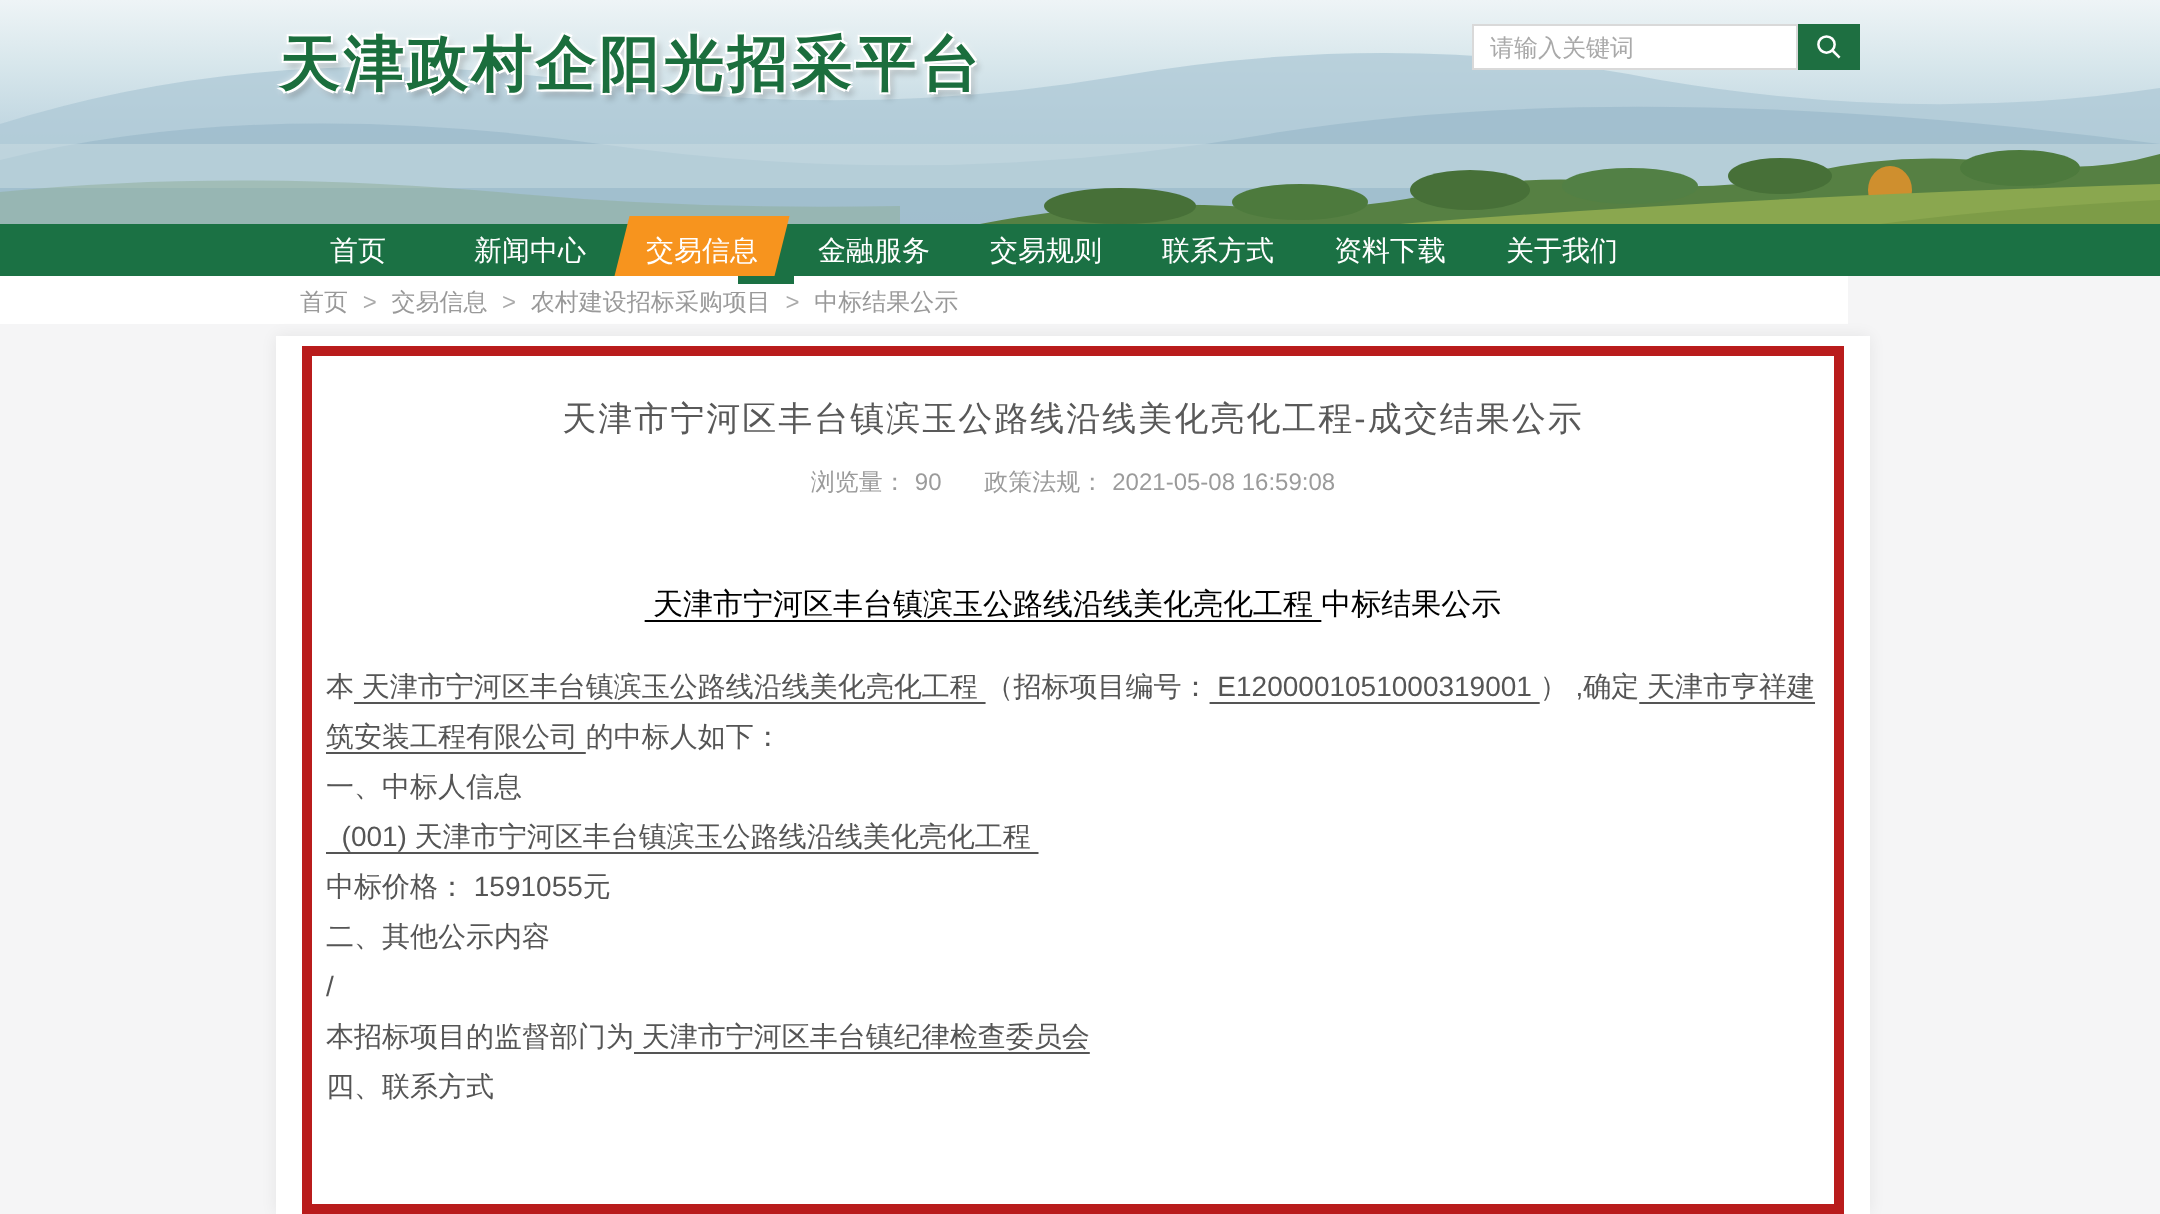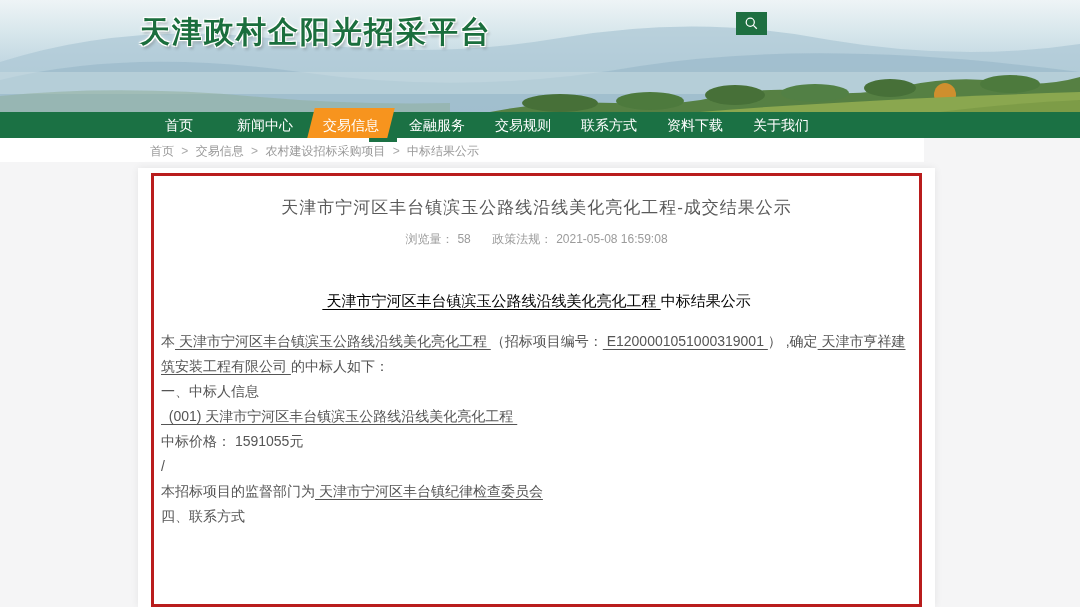--- a/index.html
+++ b/index.html
@@ -59,21 +59,21 @@
   }
   .crumb span { margin-right:4px; }
   .crumb .sep { color:#aaa; }
   
   .content-panel {
     position:absolute; left:138px; top:168px; width:797px; height:439px;
     background:#fff; box-shadow:0 0 8px rgba(0,0,0,.07);
   }
   .inner-box {
     position:absolute; left:13px; top:5px; width:771px; height:434px;
-    border:3px solid #b91c1c; padding:20px 7px 0 7px; overflow:hidden;
+    border:5px solid #b91c1c; padding:20px 7px 0 7px; overflow:hidden;
   }
   .art-title {
     text-align:center; font-size:17px; font-weight:400; color:#595959; letter-spacing:1px;
   }
   .art-meta { text-align:center; margin-top:12px; font-size:12px; color:#9b9b9b; }
   .art-meta .chunk { margin:0 9px; }
   .art-meta .lbl { margin-right:4px; }
   .sub-block { margin-top:39px; text-align:center; color:#000000; font-size:15px; line-height:28px; }
   .u { text-decoration:underline; text-underline-offset:3px; }
   .art-body { margin-top:14px; font-size:14px; color:#555; line-height:25px; }
@@ -94,20 +94,21 @@
     <ellipse cx="735" cy="95" rx="30" ry="10" fill="#477038"></ellipse>
     <ellipse cx="815" cy="93" rx="34" ry="9" fill="#528045"></ellipse>
     <ellipse cx="890" cy="88" rx="26" ry="9" fill="#477038"></ellipse>
     <ellipse cx="1010" cy="84" rx="30" ry="9" fill="#4d7a3d"></ellipse>
     <ellipse cx="945" cy="95" rx="11" ry="12" fill="#cf8f2e"></ellipse>
     <path d="M700,112 Q860,99 1080,92 L1080,112 Z" fill="#8aa74f"></path>
     <path d="M940,112 Q1000,104 1080,100 L1080,112 Z" fill="#7d9c47"></path>
   </svg>
   <div class="site-title">天津政村企阳光招采平台</div>
   <div class="search-box">
+    <input class="search-input" type="text" placeholder="请输入关键词" style="">
     <button class="search-btn">
       <svg width="15" height="15" viewBox="0 0 24 24">
         <circle cx="10" cy="10" r="6.5" fill="none" stroke="#ffffff" stroke-width="2"></circle>
         <line x1="15" y1="15" x2="20.5" y2="20.5" stroke="#ffffff" stroke-width="2"></line>
       </svg>
     </button>
   </div>
 </div>
 
 <div class="navbar">
@@ -139,36 +140,37 @@
   </div>
 </div>
 
 <div class="content-panel">
   <div class="inner-box">
 
     <div class="art-title">天津市宁河区丰台镇滨玉公路线沿线美化亮化工程-成交结果公示</div>
 
     <div class="art-meta">
       <span class="chunk">
-        <span class="lbl">浏览量：</span><span>58</span>
+        <span class="lbl">浏览量：</span><span>90</span>
       </span>
       <span class="chunk">
         <span class="lbl">政策法规：</span><span>2021-05-08 16:59:08</span>
       </span>
     </div>
 
     <div class="sub-block">
       <div><span class="u">&nbsp;天津市宁河区丰台镇滨玉公路线沿线美化亮化工程&nbsp;</span><span>中标结果公示</span></div>
     </div>
 
     <div class="art-body">
       <p><span>本</span><span class="u">&nbsp;天津市宁河区丰台镇滨玉公路线沿线美化亮化工程&nbsp;</span><span>（招标项目编号：</span><span class="u">&nbsp;E1200001051000319001&nbsp;</span><span>）&nbsp;,确定</span><span class="u">&nbsp;天津市亨祥建筑安装工程有限公司&nbsp;</span><span>的中标人如下：</span></p>
       <p>一、中标人信息</p>
       <p><span class="u">&nbsp;&nbsp;(001) 天津市宁河区丰台镇滨玉公路线沿线美化亮化工程&nbsp;</span></p>
       <p>中标价格： 1591055元</p>
+      <p>二、其他公示内容</p>
       <p>/</p>
       <p><span>本招标项目的监督部门为</span><span class="u">&nbsp;天津市宁河区丰台镇纪律检查委员会</span></p>
       <p>四、联系方式</p>
 
     </div>
 
   </div>
 </div>
 
 </body></html>

